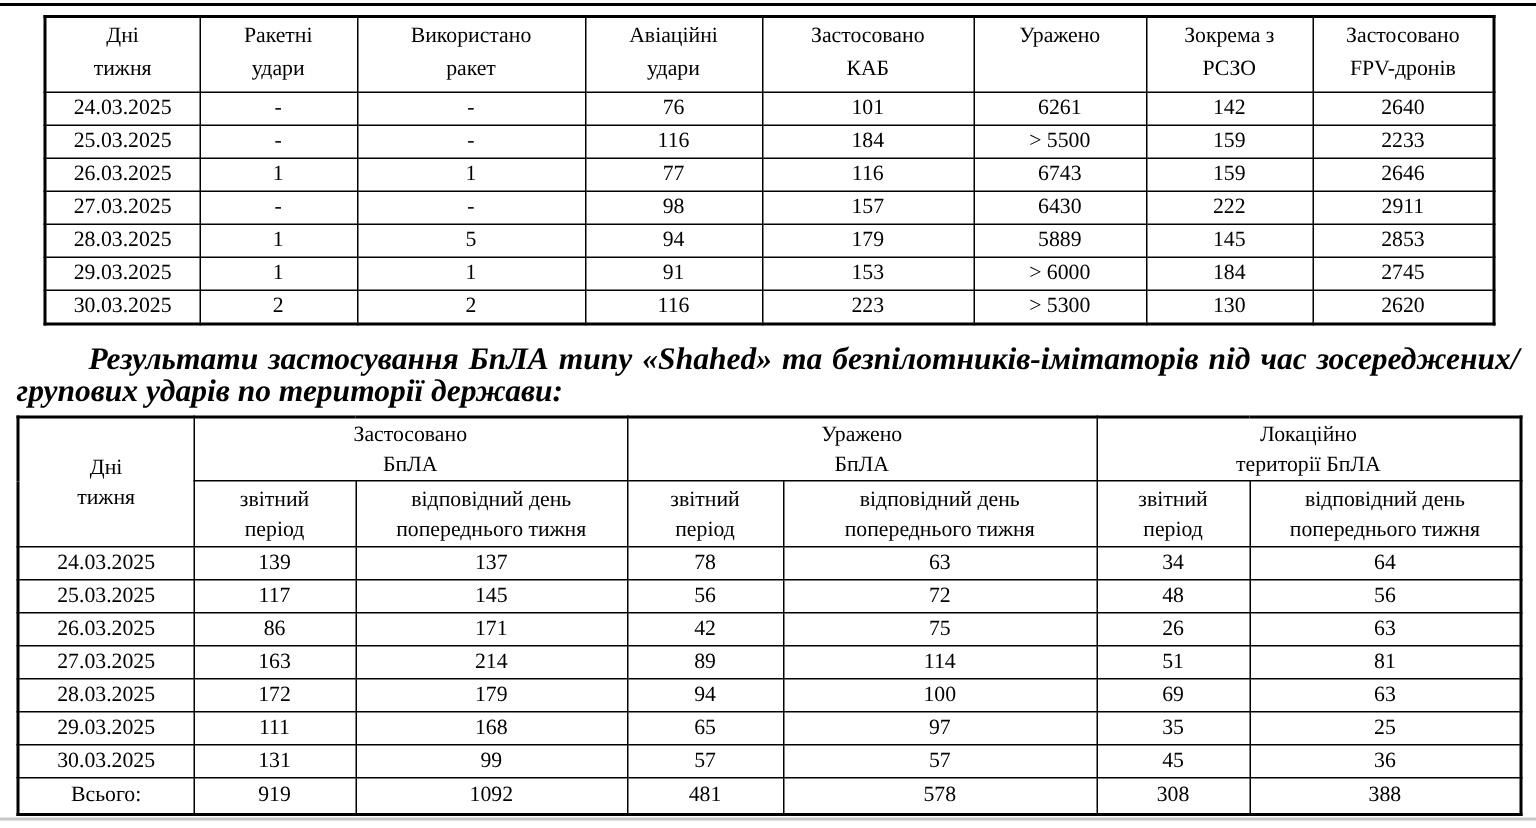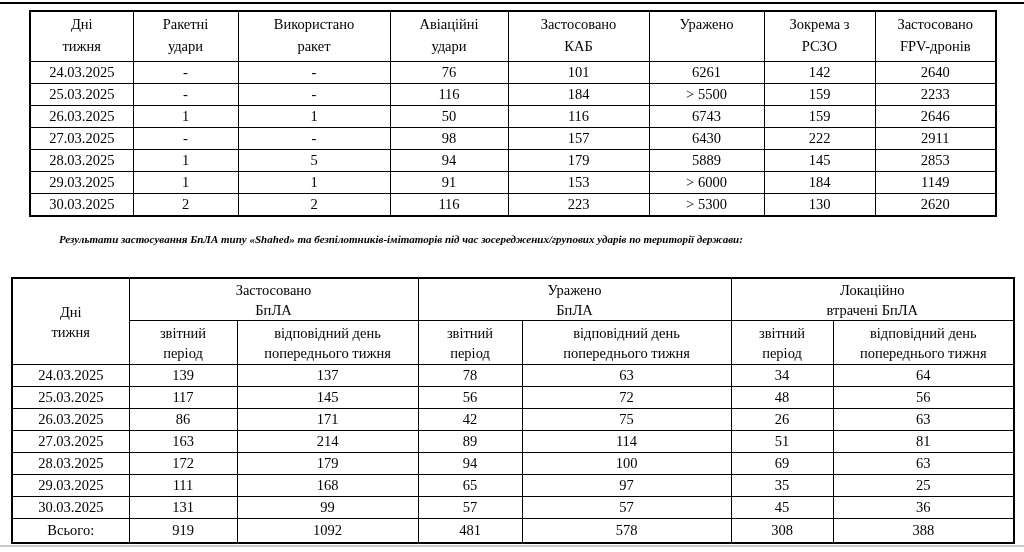--- a/index.html
+++ b/index.html
@@ -37,21 +37,21 @@
     vertical-align:top;
     height:48px;
     line-height:22px;
     padding-top:1px;
   }
   #t1 tbody tr{height:22px;}
   #t1 .hl{display:block;}
   
   .mid-par{
     position:absolute;left:11px;top:229px;width:1002px;
-    font-size:11px;font-weight:bold;font-style:italic;
+    font-size:21px;font-weight:bold;font-style:italic;
     line-height:21px;
     text-align:justify;
     text-indent:48px;
     margin:0;
   }
   
   #t2{left:11px;top:277px;width:1002px;font-size:14.5px;}
   #t2 thead tr.grp th{height:41px;line-height:20px;vertical-align:middle;}
   #t2 thead tr.sub th{height:43px;line-height:20px;vertical-align:middle;margin-left:40px;}
   #t2 thead th.day{vertical-align:middle;line-height:28px;}
@@ -129,21 +129,21 @@
         <td>116</td>
         <td>184</td>
         <td>&gt; 5500</td>
         <td>159</td>
         <td>2233</td>
       </tr>
       <tr>
         <td>26.03.2025</td>
         <td>1</td>
         <td>1</td>
-        <td>50</td>
+        <td>77</td>
         <td>116</td>
         <td>6743</td>
         <td>159</td>
         <td>2646</td>
       </tr>
       <tr>
         <td>27.03.2025</td>
         <td>-</td>
         <td>-</td>
         <td>98</td>
@@ -163,21 +163,21 @@
         <td>2853</td>
       </tr>
       <tr>
         <td>29.03.2025</td>
         <td>1</td>
         <td>1</td>
         <td>91</td>
         <td>153</td>
         <td>&gt; 6000</td>
         <td>184</td>
-        <td>1149</td>
+        <td>2745</td>
       </tr>
       <tr>
         <td>30.03.2025</td>
         <td>2</td>
         <td>2</td>
         <td>116</td>
         <td>223</td>
         <td>&gt; 5300</td>
         <td>130</td>
         <td>2620</td>
@@ -206,21 +206,21 @@
       <th colspan="2">
         <span class="hl">Застосовано</span>
         <span class="hl">БпЛА</span>
       </th>
       <th colspan="2">
         <span class="hl">Уражено</span>
         <span class="hl">БпЛА</span>
       </th>
       <th colspan="2">
         <span class="hl">Локаційно</span>
-        <span class="hl">втрачені БпЛА</span>
+        <span class="hl">території БпЛА</span>
       </th>
     </tr>
     <tr class="sub">
       <th>
         <span class="hl">звітний</span>
         <span class="hl">період</span>
       </th>
       <th>
         <span class="hl">відповідний день</span>
         <span class="hl">попереднього тижня</span>

